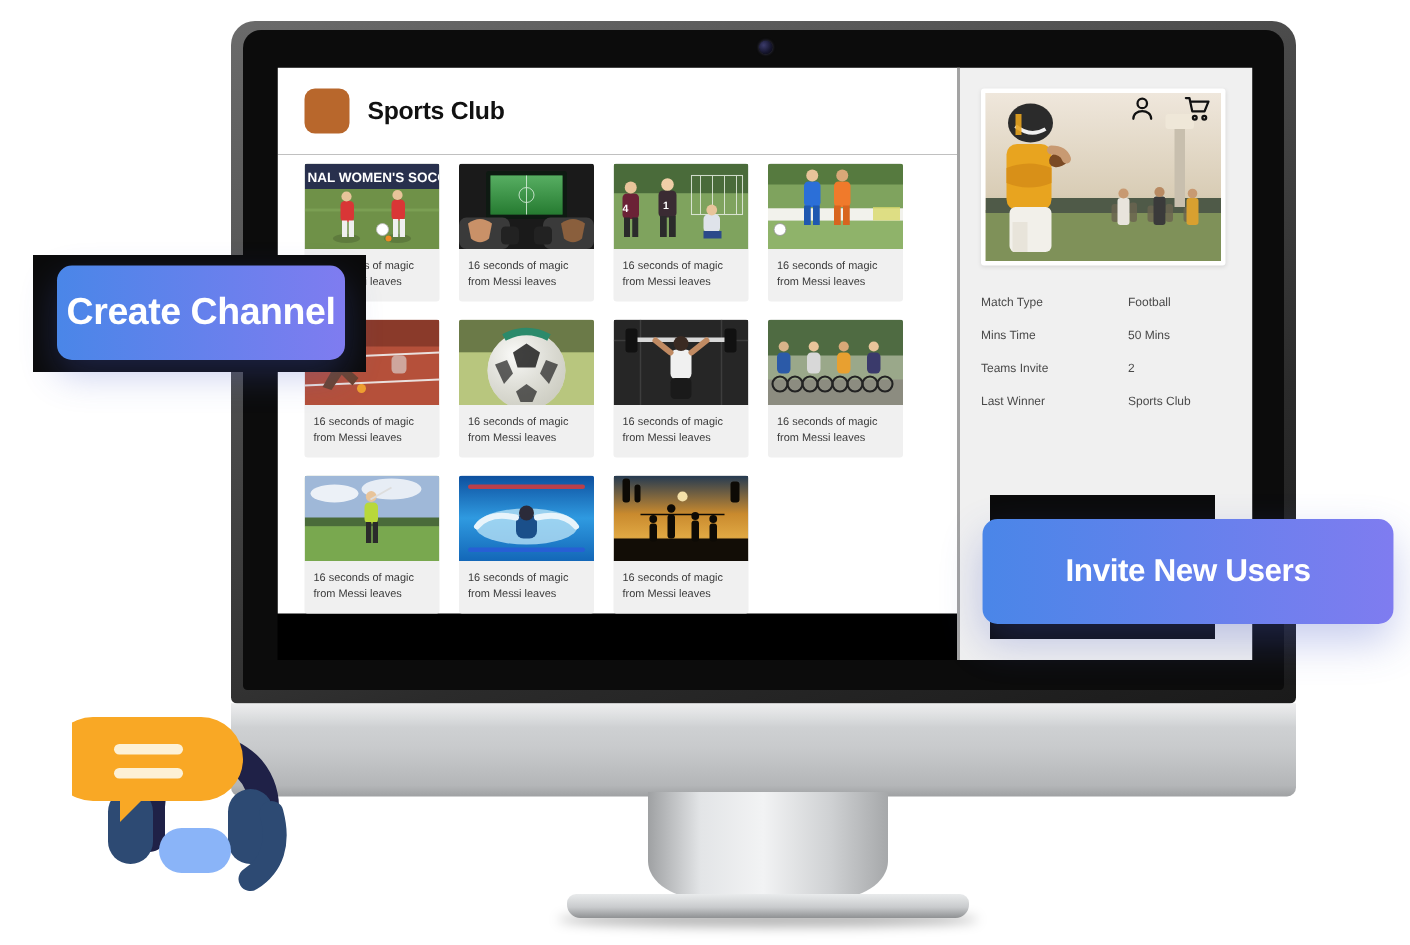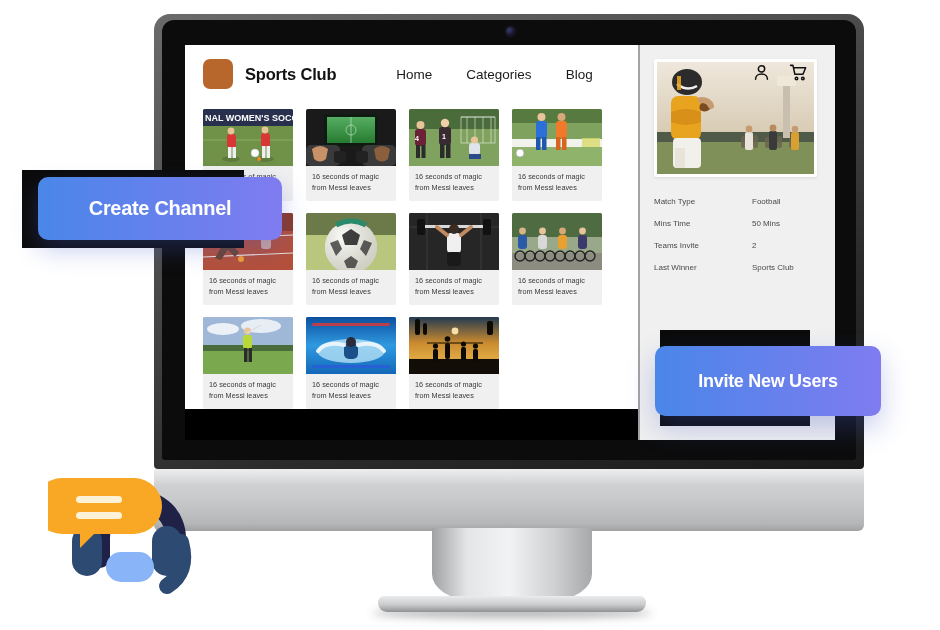--- a/index.html
+++ b/index.html
@@ -108,27 +108,27 @@
   .spec-val { font-size: 8px; color: #4a4a4a; padding-left: 12px; }
 
   
   .cta {
     position: absolute; display: flex; align-items: center; justify-content: center;
     color: #fff; font-weight: bold; border-radius: 10px;
     background: linear-gradient(90deg,#4a86e8 0%,#5b7ff0 45%,#7f7cf0 100%);
     cursor: pointer;
   }
   .cta-create {
-    left: 38px; top: 177px; width: 244px; height: 63px;
-    font-size: 20px; letter-spacing: -.3px;
+    left: 38px; top: 177px; width: 192px; height: 63px;
+    font-size: 25px; letter-spacing: -.3px;
     box-shadow: 0 10px 24px rgba(70,90,200,.30);
   }
   .cta-invite {
-    left: 655px; top: 346px; width: 226px; height: 70px;
-    font-size: 18px; letter-spacing: -.3px;
+    left: 655px; top: 346px; width: 274px; height: 70px;
+    font-size: 21px; letter-spacing: -.3px;
     box-shadow: 0 12px 28px rgba(70,90,200,.30);
   }
   .dark-patch {
     position: absolute; left: 22px; top: 170px;
     width: 222px; height: 78px; background: #0b0b0b;
   }
   .dark-patch-2 {
     position: absolute; left: 660px; top: 330px;
     width: 150px; height: 96px; background: #0b0b0b;
   }
@@ -147,25 +147,20 @@
   <div class="webcam"></div>
 
   <div class="screen">
 
     <div style="display:flex;flex-direction:column;width:453px;">
 
       <div class="site-header">
         <div class="brand">
           <div class="brand-logo" style="background:#b8672c;"></div>
           <div class="brand-name">Sports Club</div>
-        </div>
-        <div class="nav">
-          <div class="nav-link">Home</div>
-          <div class="nav-link">Categories</div>
-          <div class="nav-link">Blog</div>
         </div>
       </div>
 
       <div class="main-col">
         <div class="grid">
 
           <div class="card">
             <div class="card-thumb">
               <svg viewBox="0 0 90 57" preserveAspectRatio="none">
                 <rect width="90" height="57" fill="#5c7a3e"></rect>

